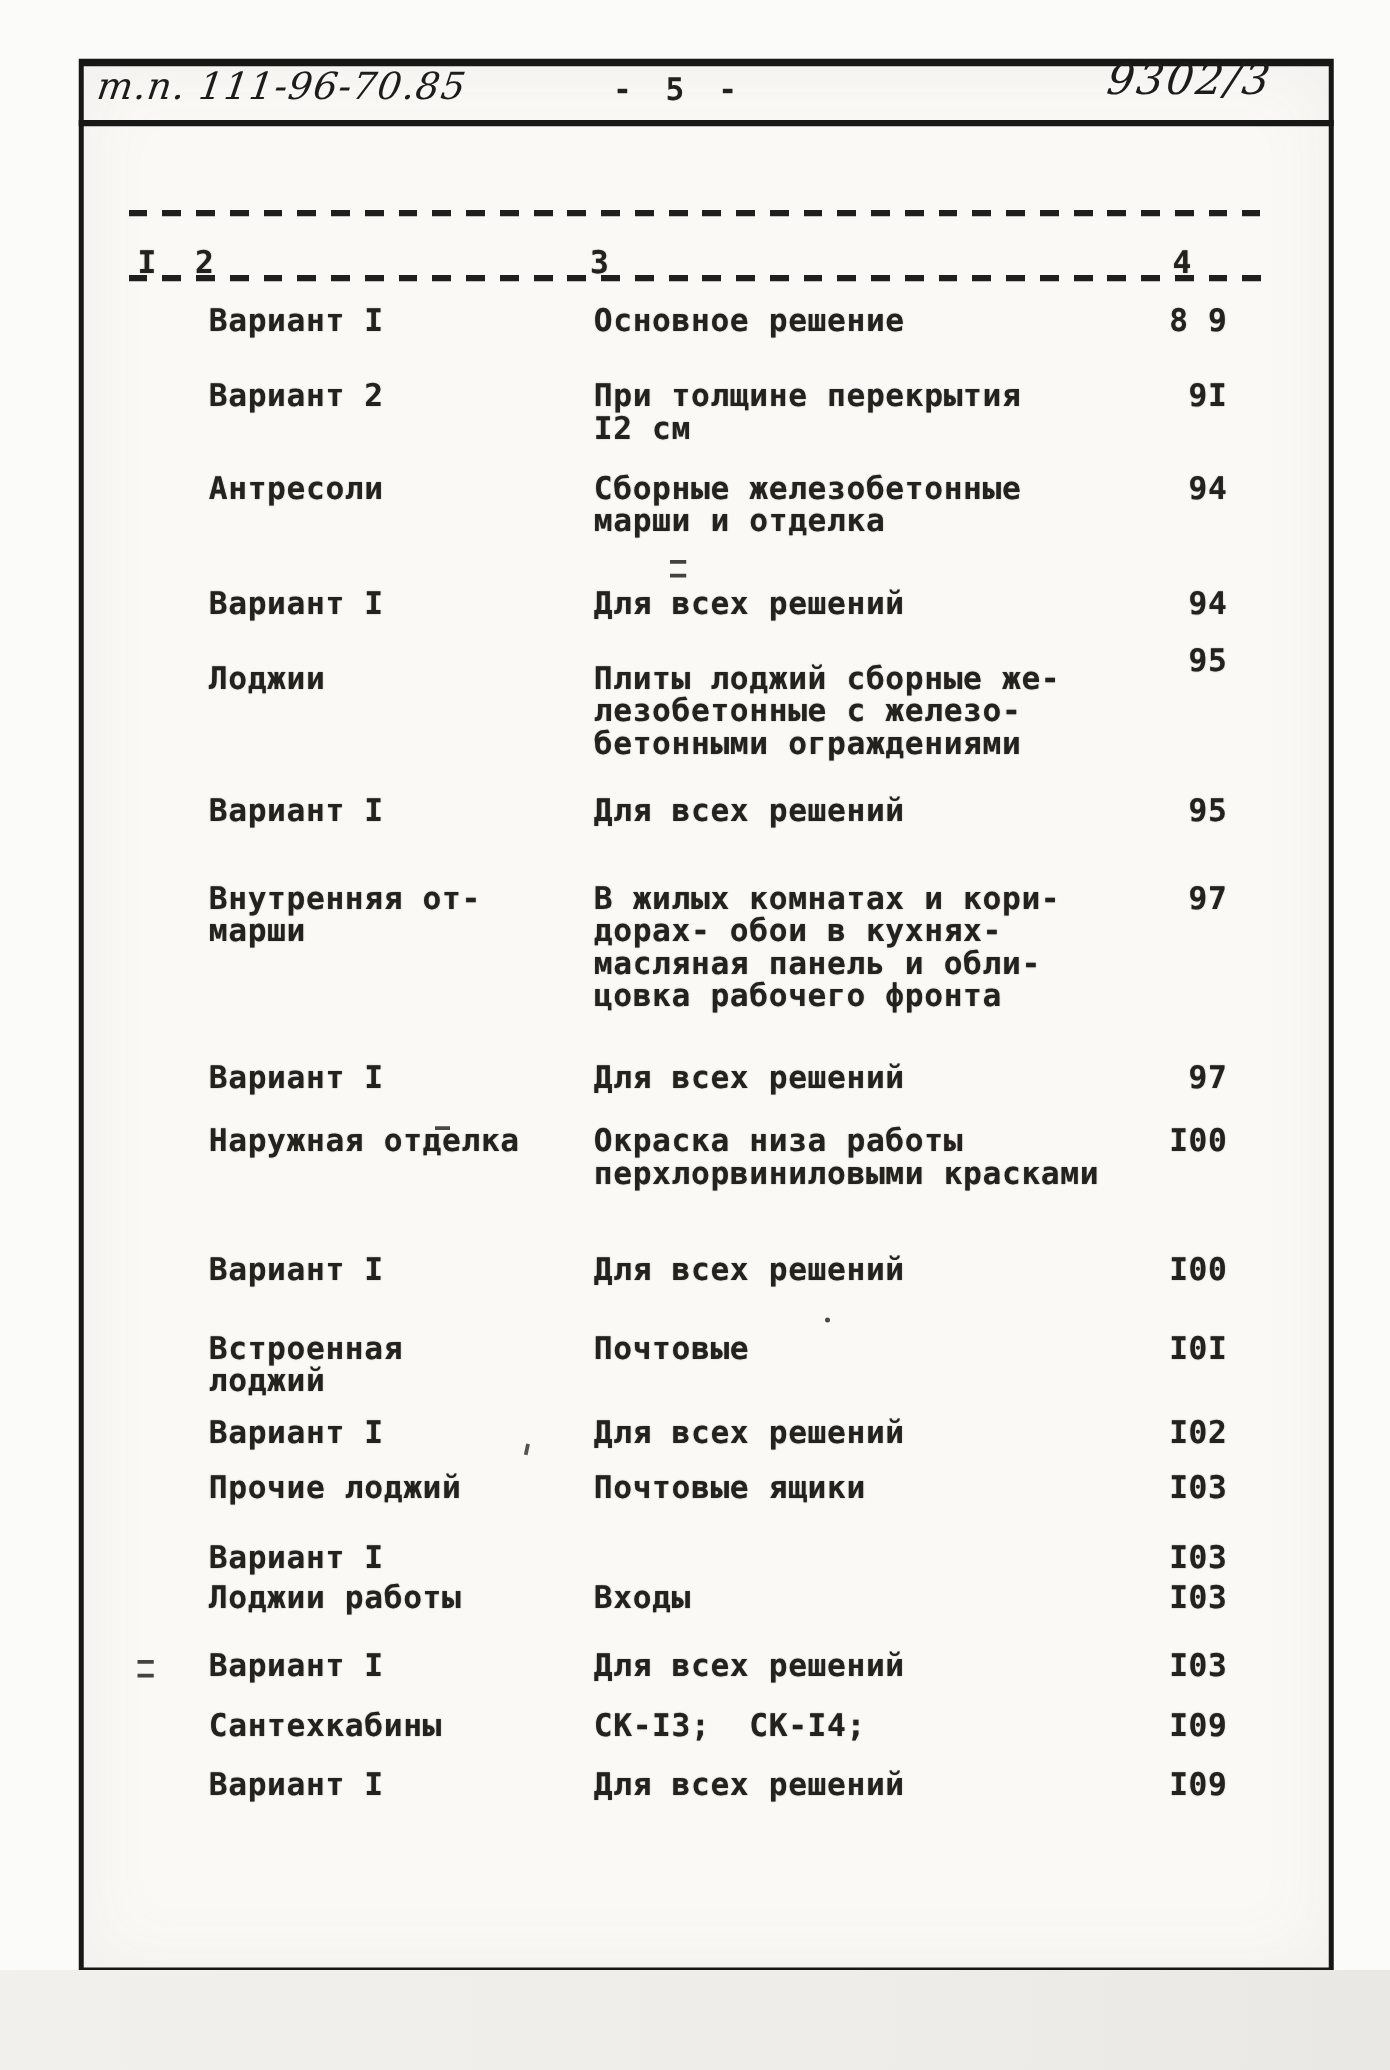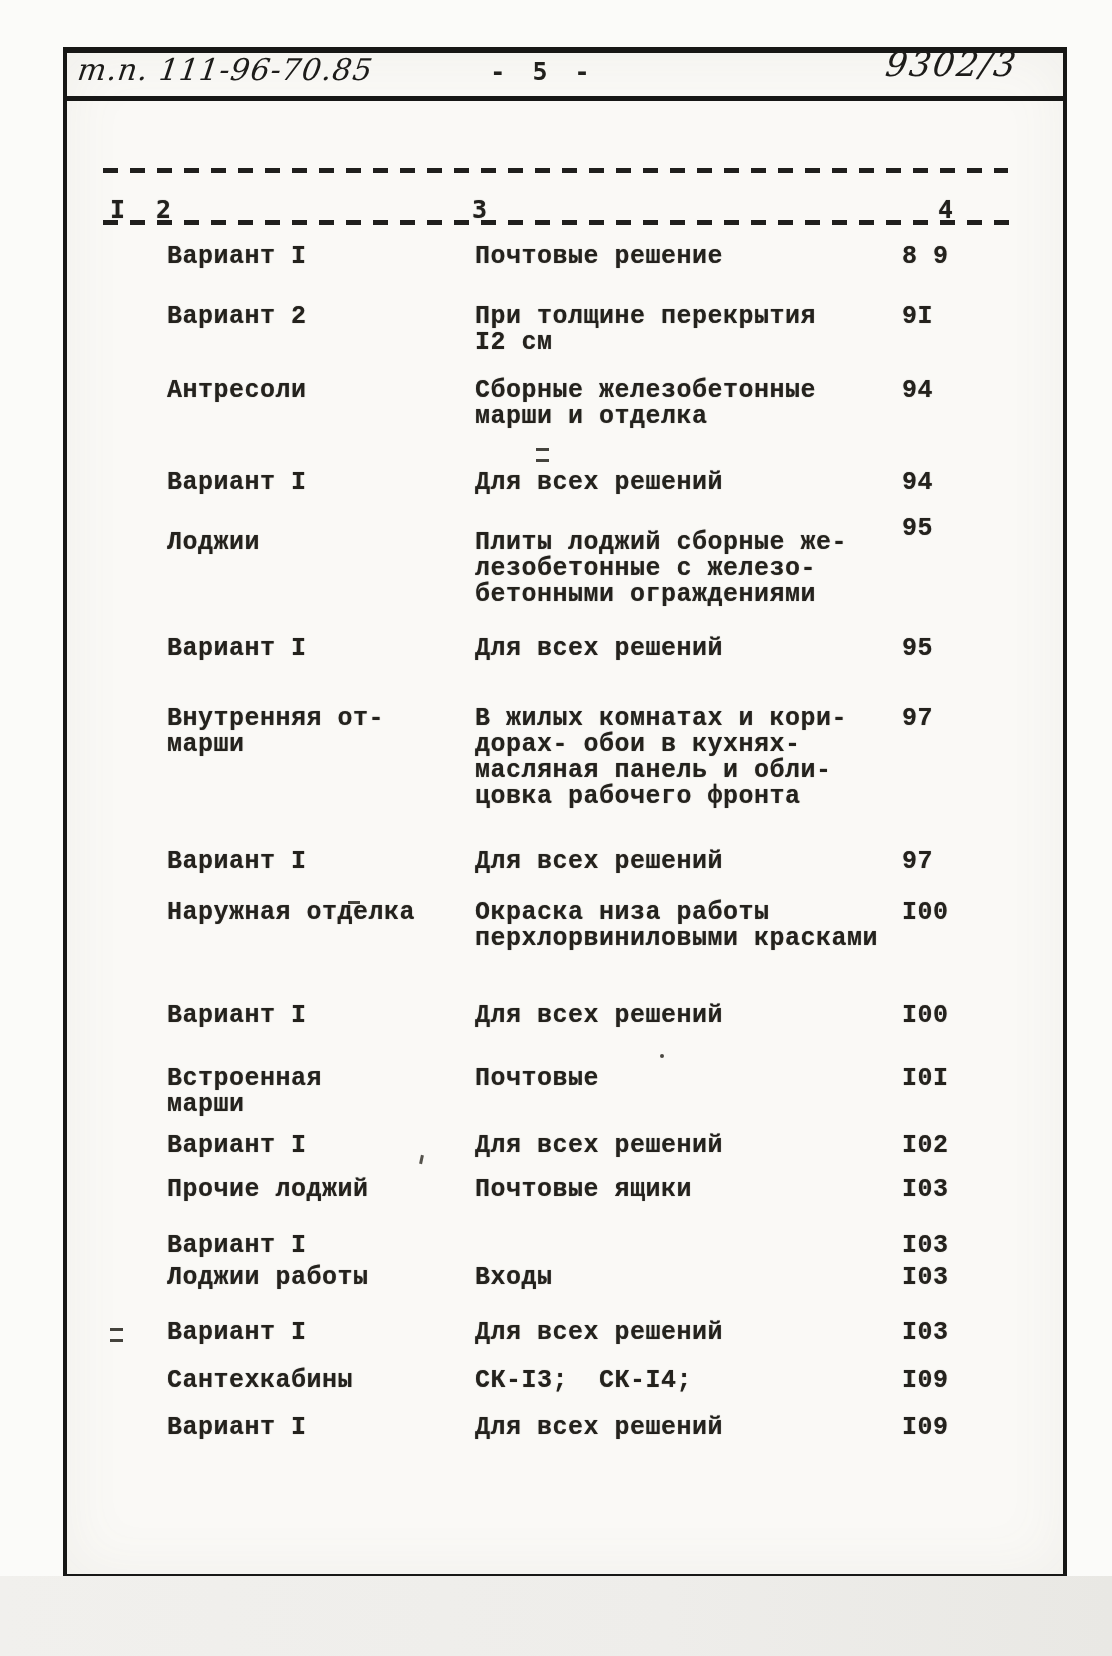--- a/index.html
+++ b/index.html
@@ -25,24 +25,24 @@
         background:repeating-linear-gradient(90deg,#201f1d 0 15px,transparent 15px 27px);}
   .dash1{left:103px;top:168px;width:905px;}
   .dash2{left:103px;top:220px;width:917px;}
   
   .colnum{position:absolute;top:195px;font-size:25px;font-weight:700;color:#22211d;
           text-shadow:0 0 1px rgba(20,20,18,.55);}
   
   .row{position:absolute;left:0;width:1112px;}
   .cell{position:absolute;font-size:25px;line-height:26px;font-weight:700;
         letter-spacing:.5px;color:#24221d;white-space:pre-wrap;
-        text-shadow:0 0 1px rgba(25,24,20,.5);font-family:Liberation Mono, monospace;}
+        text-shadow:0 0 1px rgba(25,24,20,.5);}
   .c2{left:167px;width:300px;}
   .c3{left:475px;width:430px;}
-  .c4{left:902px;width:104px;text-align:left;}
+  .c4{left:878px;width:104px;text-align:right;}
   .low{padding-top:14px;}
   
   .art{position:absolute;color:#3a3833;}
   .art-eq{width:13px;height:8px;border-top:3px solid #45433d;border-bottom:3px solid #45433d;}
   .art-dash{width:12px;height:3px;background:#4a4841;}
   .art-dot{width:4px;height:4px;border-radius:50%;background:#4a4841;}
   .art-tick{width:3px;height:9px;background:#55534c;transform:rotate(12deg);}
 </style>
 </head>
 <body>
@@ -59,21 +59,21 @@
   <div class="dash dash1"></div>
   <div class="dash dash2"></div>
 
   <div class="colnum" style="left:110px">I</div>
   <div class="colnum" style="left:156px">2</div>
   <div class="colnum" style="left:472px">3</div>
   <div class="colnum" style="left:938px">4</div>
 
   <div class="row" style="top:244px">
     <div class="cell c2">Вариант I</div>
-    <div class="cell c3">Почтовые решение</div>
+    <div class="cell c3">Основное решение</div>
     <div class="cell c4">8 9</div>
   </div>
   <div class="row" style="top:304px">
     <div class="cell c2">Вариант 2</div>
     <div class="cell c3">При толщине перекрытия
 I2 см</div>
     <div class="cell c4">9I</div>
   </div>
   <div class="row" style="top:378px">
     <div class="cell c2">Антресоли</div>
@@ -118,21 +118,21 @@
 перхлорвиниловыми красками</div>
     <div class="cell c4">I00</div>
   </div>
   <div class="row" style="top:1003px">
     <div class="cell c2">Вариант I</div>
     <div class="cell c3">Для всех решений</div>
     <div class="cell c4">I00</div>
   </div>
   <div class="row" style="top:1066px">
     <div class="cell c2">Встроенная
-марши</div>
+лоджий</div>
     <div class="cell c3">Почтовые</div>
     <div class="cell c4">I0I</div>
   </div>
   <div class="row" style="top:1133px">
     <div class="cell c2">Вариант I</div>
     <div class="cell c3">Для всех решений</div>
     <div class="cell c4">I02</div>
   </div>
   <div class="row" style="top:1177px">
     <div class="cell c2">Прочие лоджий</div>

